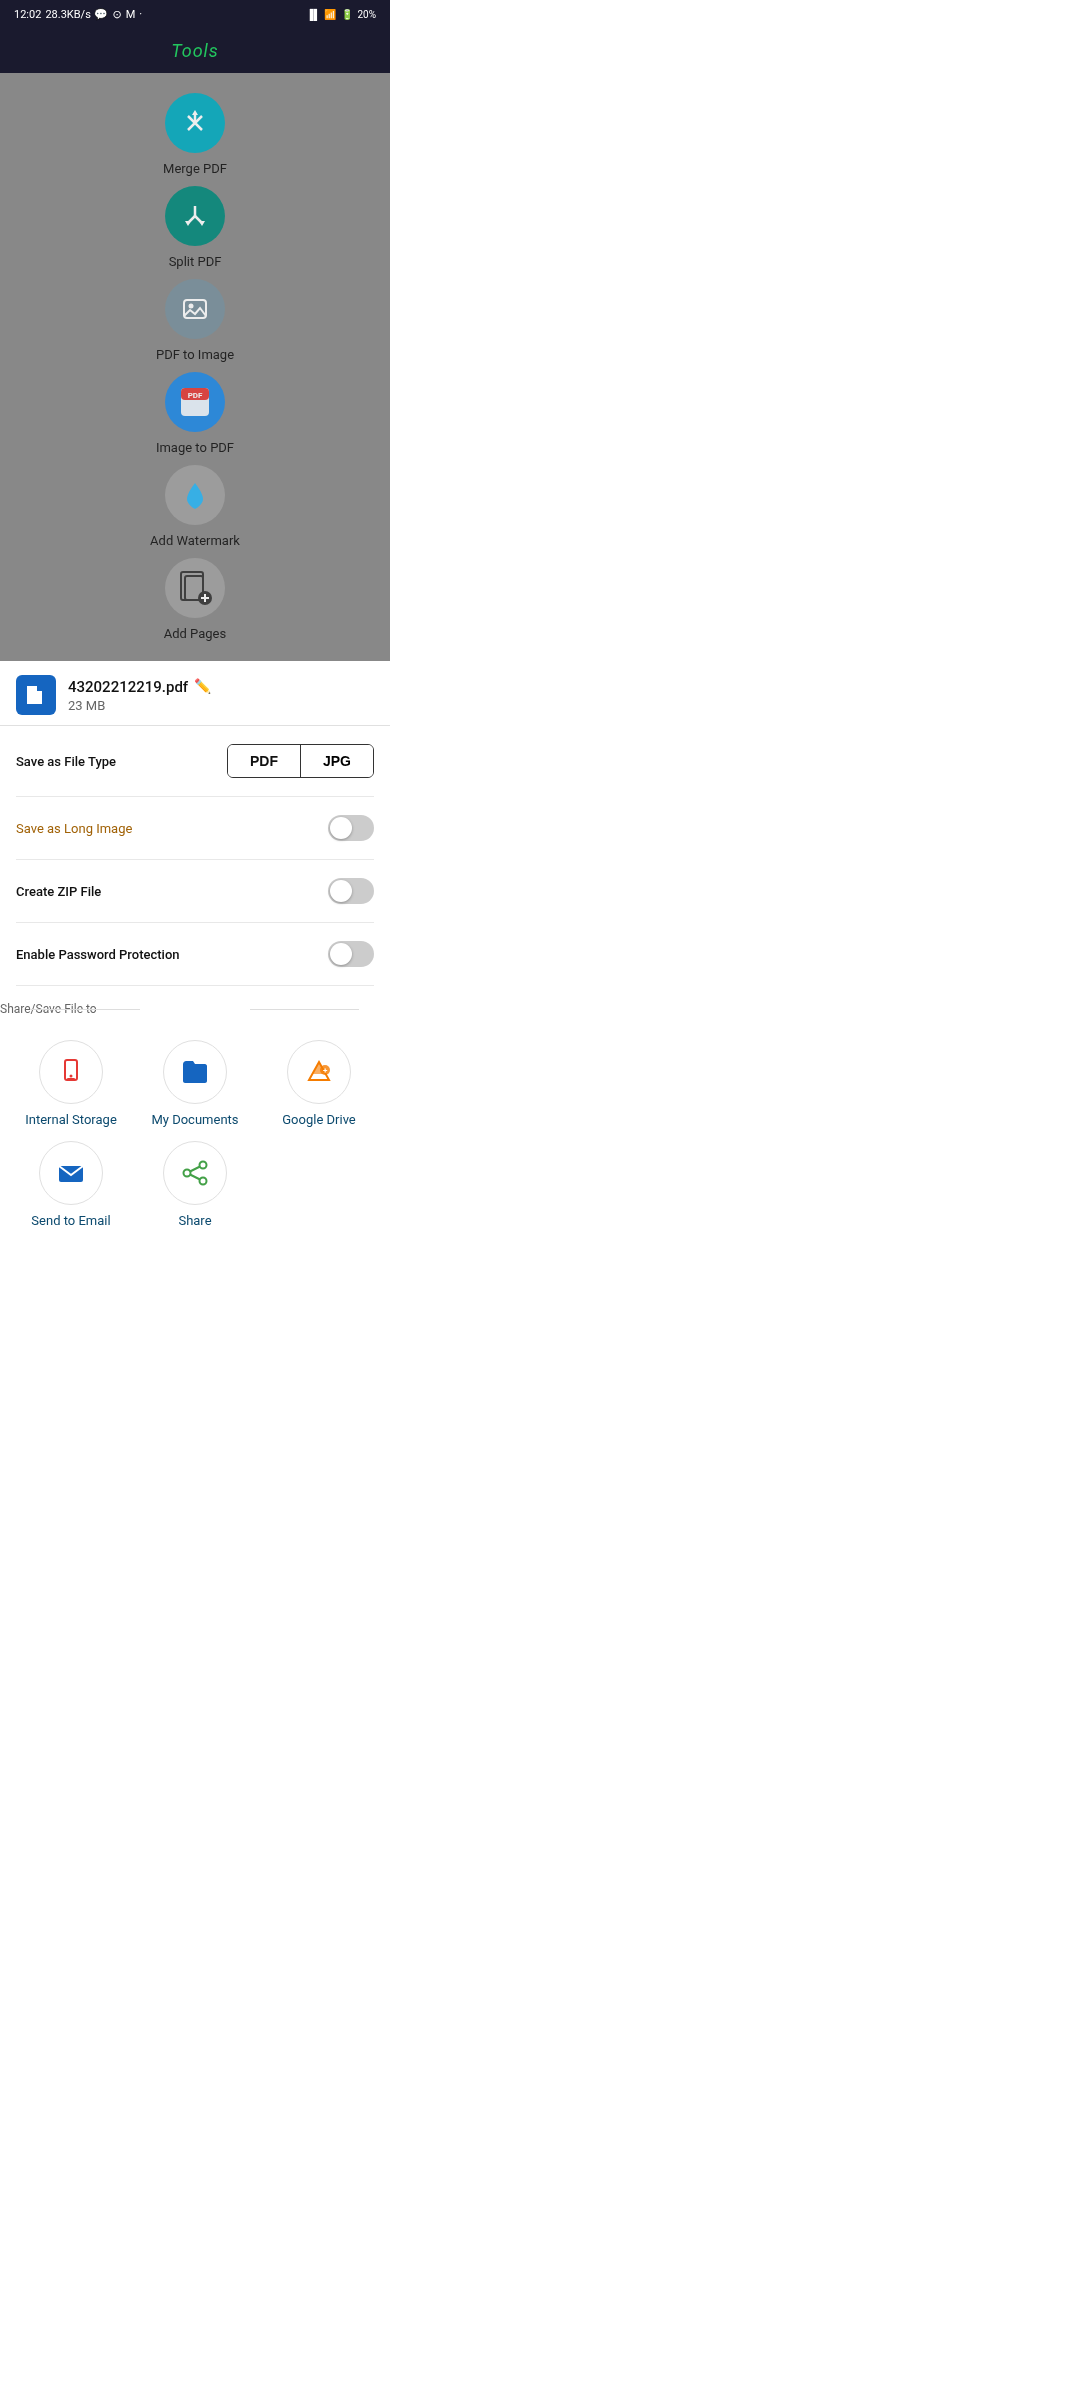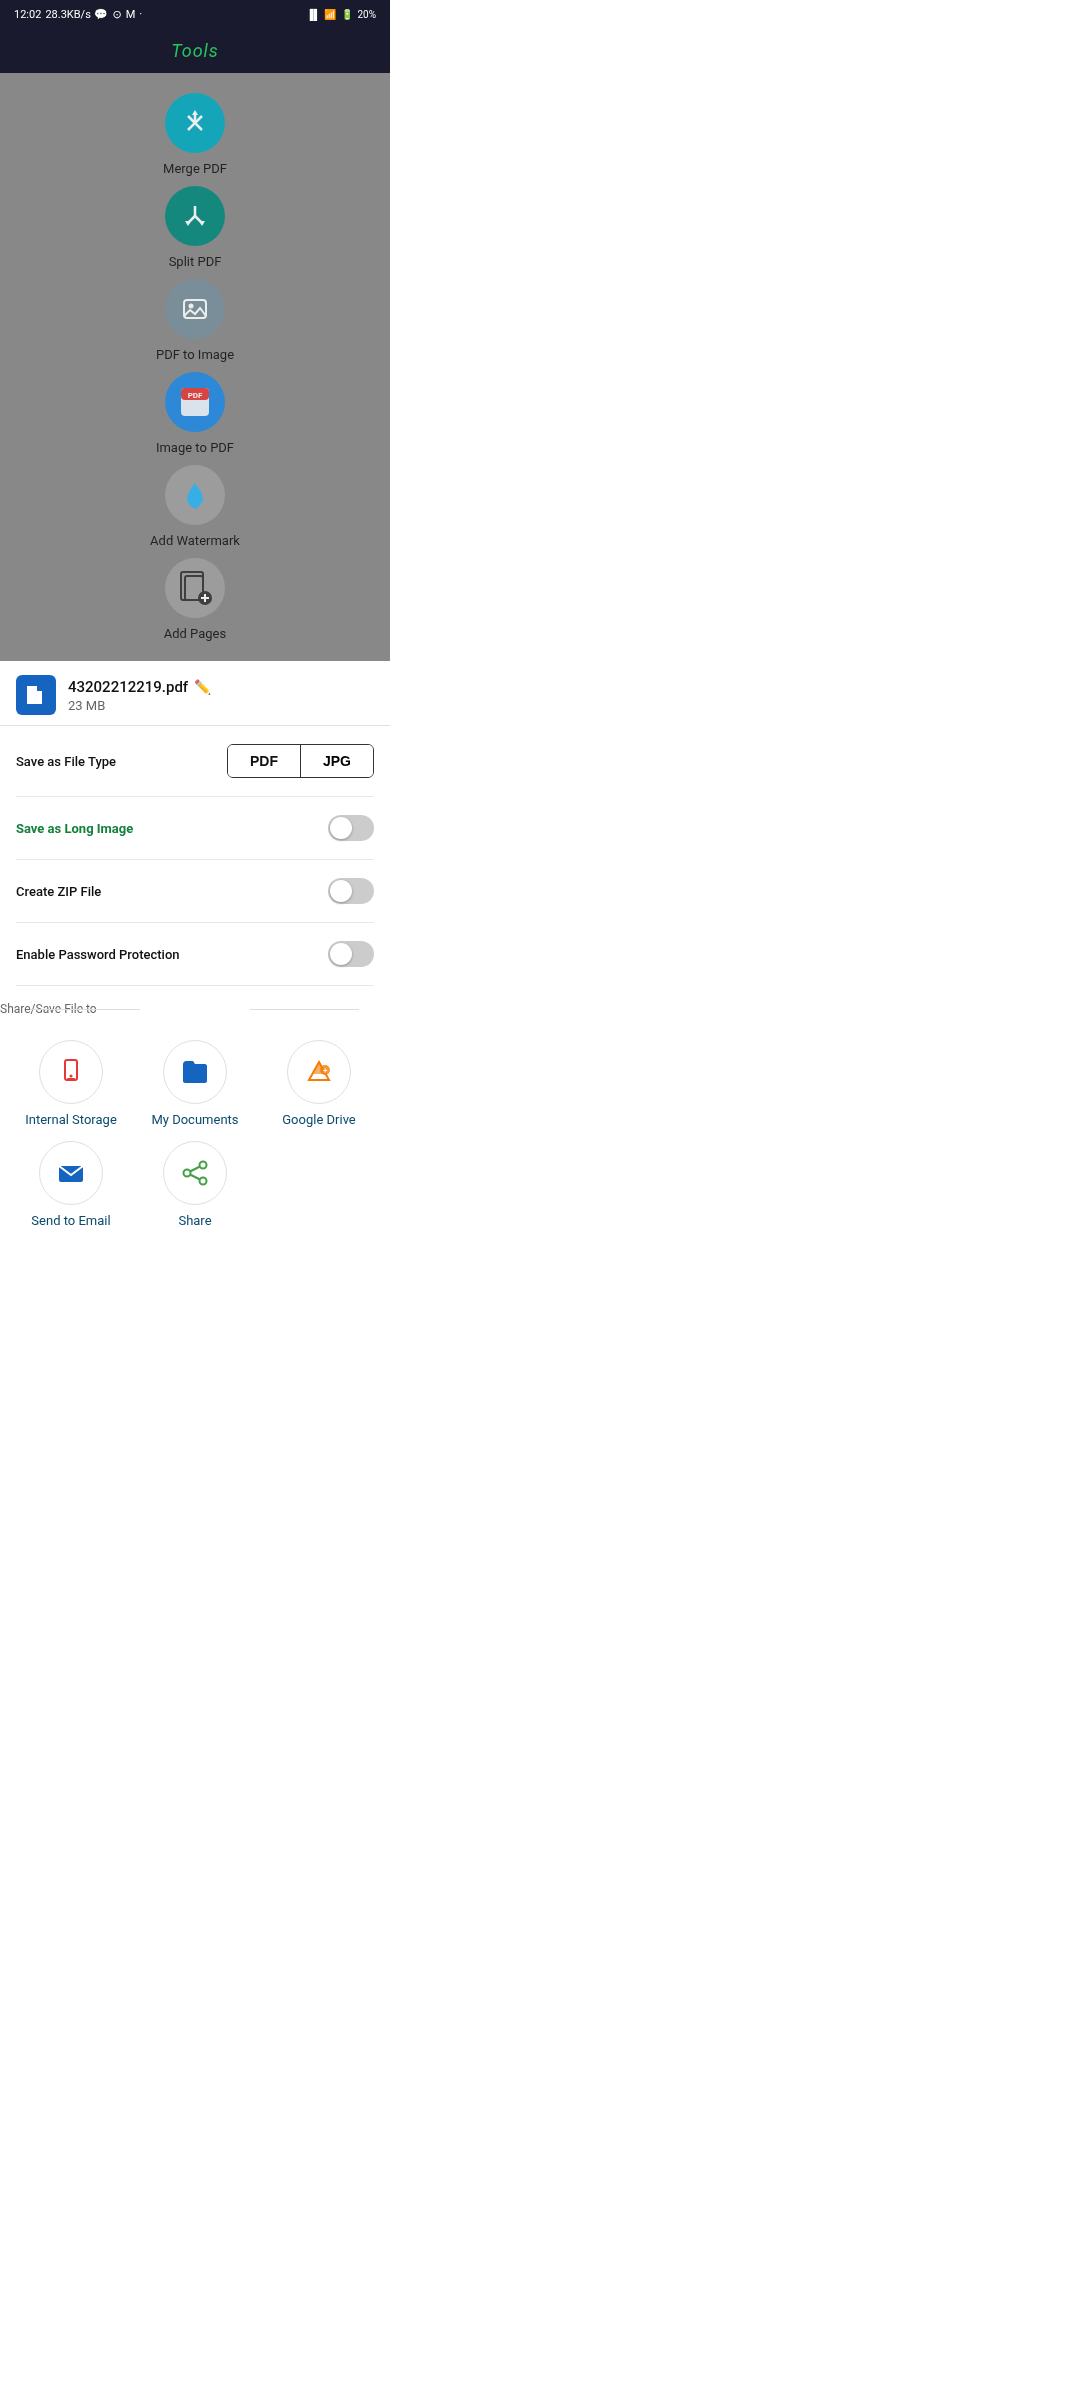--- a/index.html
+++ b/index.html
@@ -98,42 +98,41 @@
       justify-content: center;
       color: white;
       font-size: 18px;
     }
     .file-info { flex: 1; }
     .file-name {
       font-size: 15px;
       font-weight: 500;
       color: #111;
       display: flex;
-      align-items: center;
       gap: 6px;
     }
     .edit-icon { color: #2196f3; font-size: 14px; }
     .file-size { font-size: 13px; color: #666; margin-top: 2px; }
 
     
     .options-section { padding: 0 16px; }
 
     .option-row {
       display: flex;
       align-items: center;
       justify-content: space-between;
       padding: 18px 0;
       border-bottom: 1px solid #e8e8e8;
     }
     .option-label {
       font-size: 13px;
       color: #111;
       font-weight: 500;
     }
-    .option-label.disabled { color: #15803d; font-weight: 700; }
+    .option-label.disabled { color: #a16207; font-weight: 400; }
 
     
     .file-type-toggle {
       display: flex;
       border: 1.5px solid #333;
       border-radius: 6px;
       overflow: hidden;
     }
     .toggle-btn {
       padding: 8px 22px;

